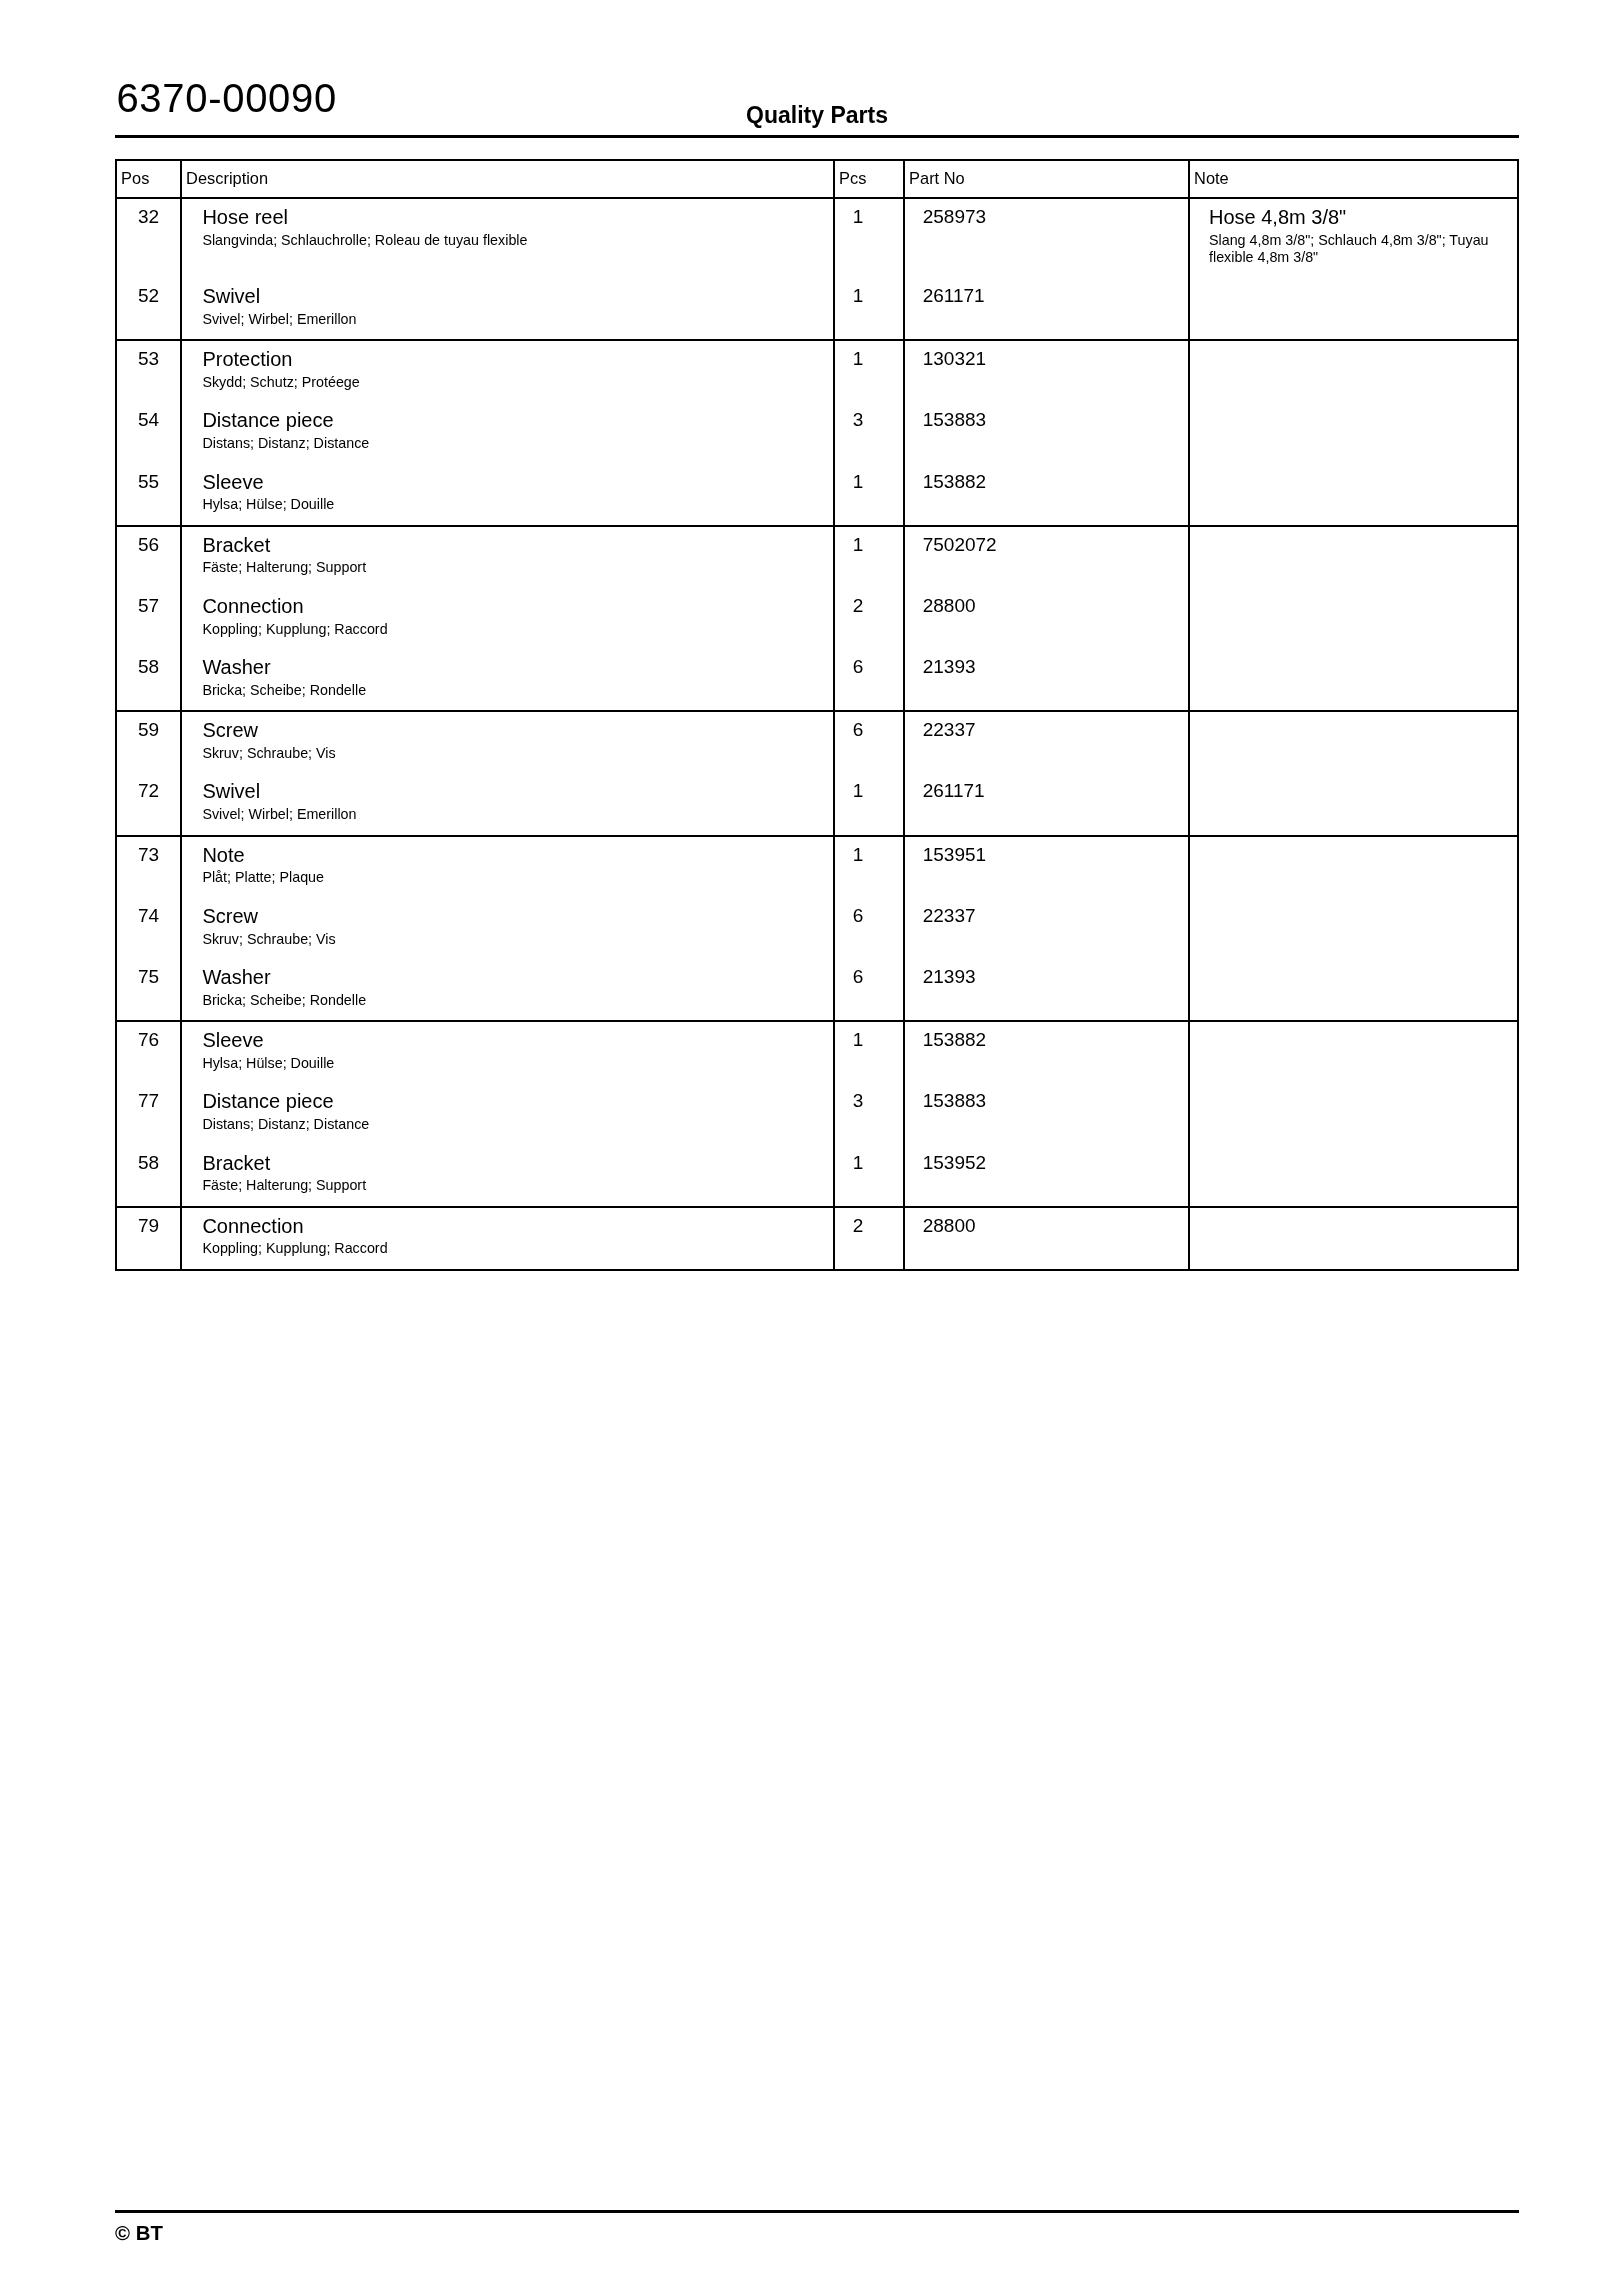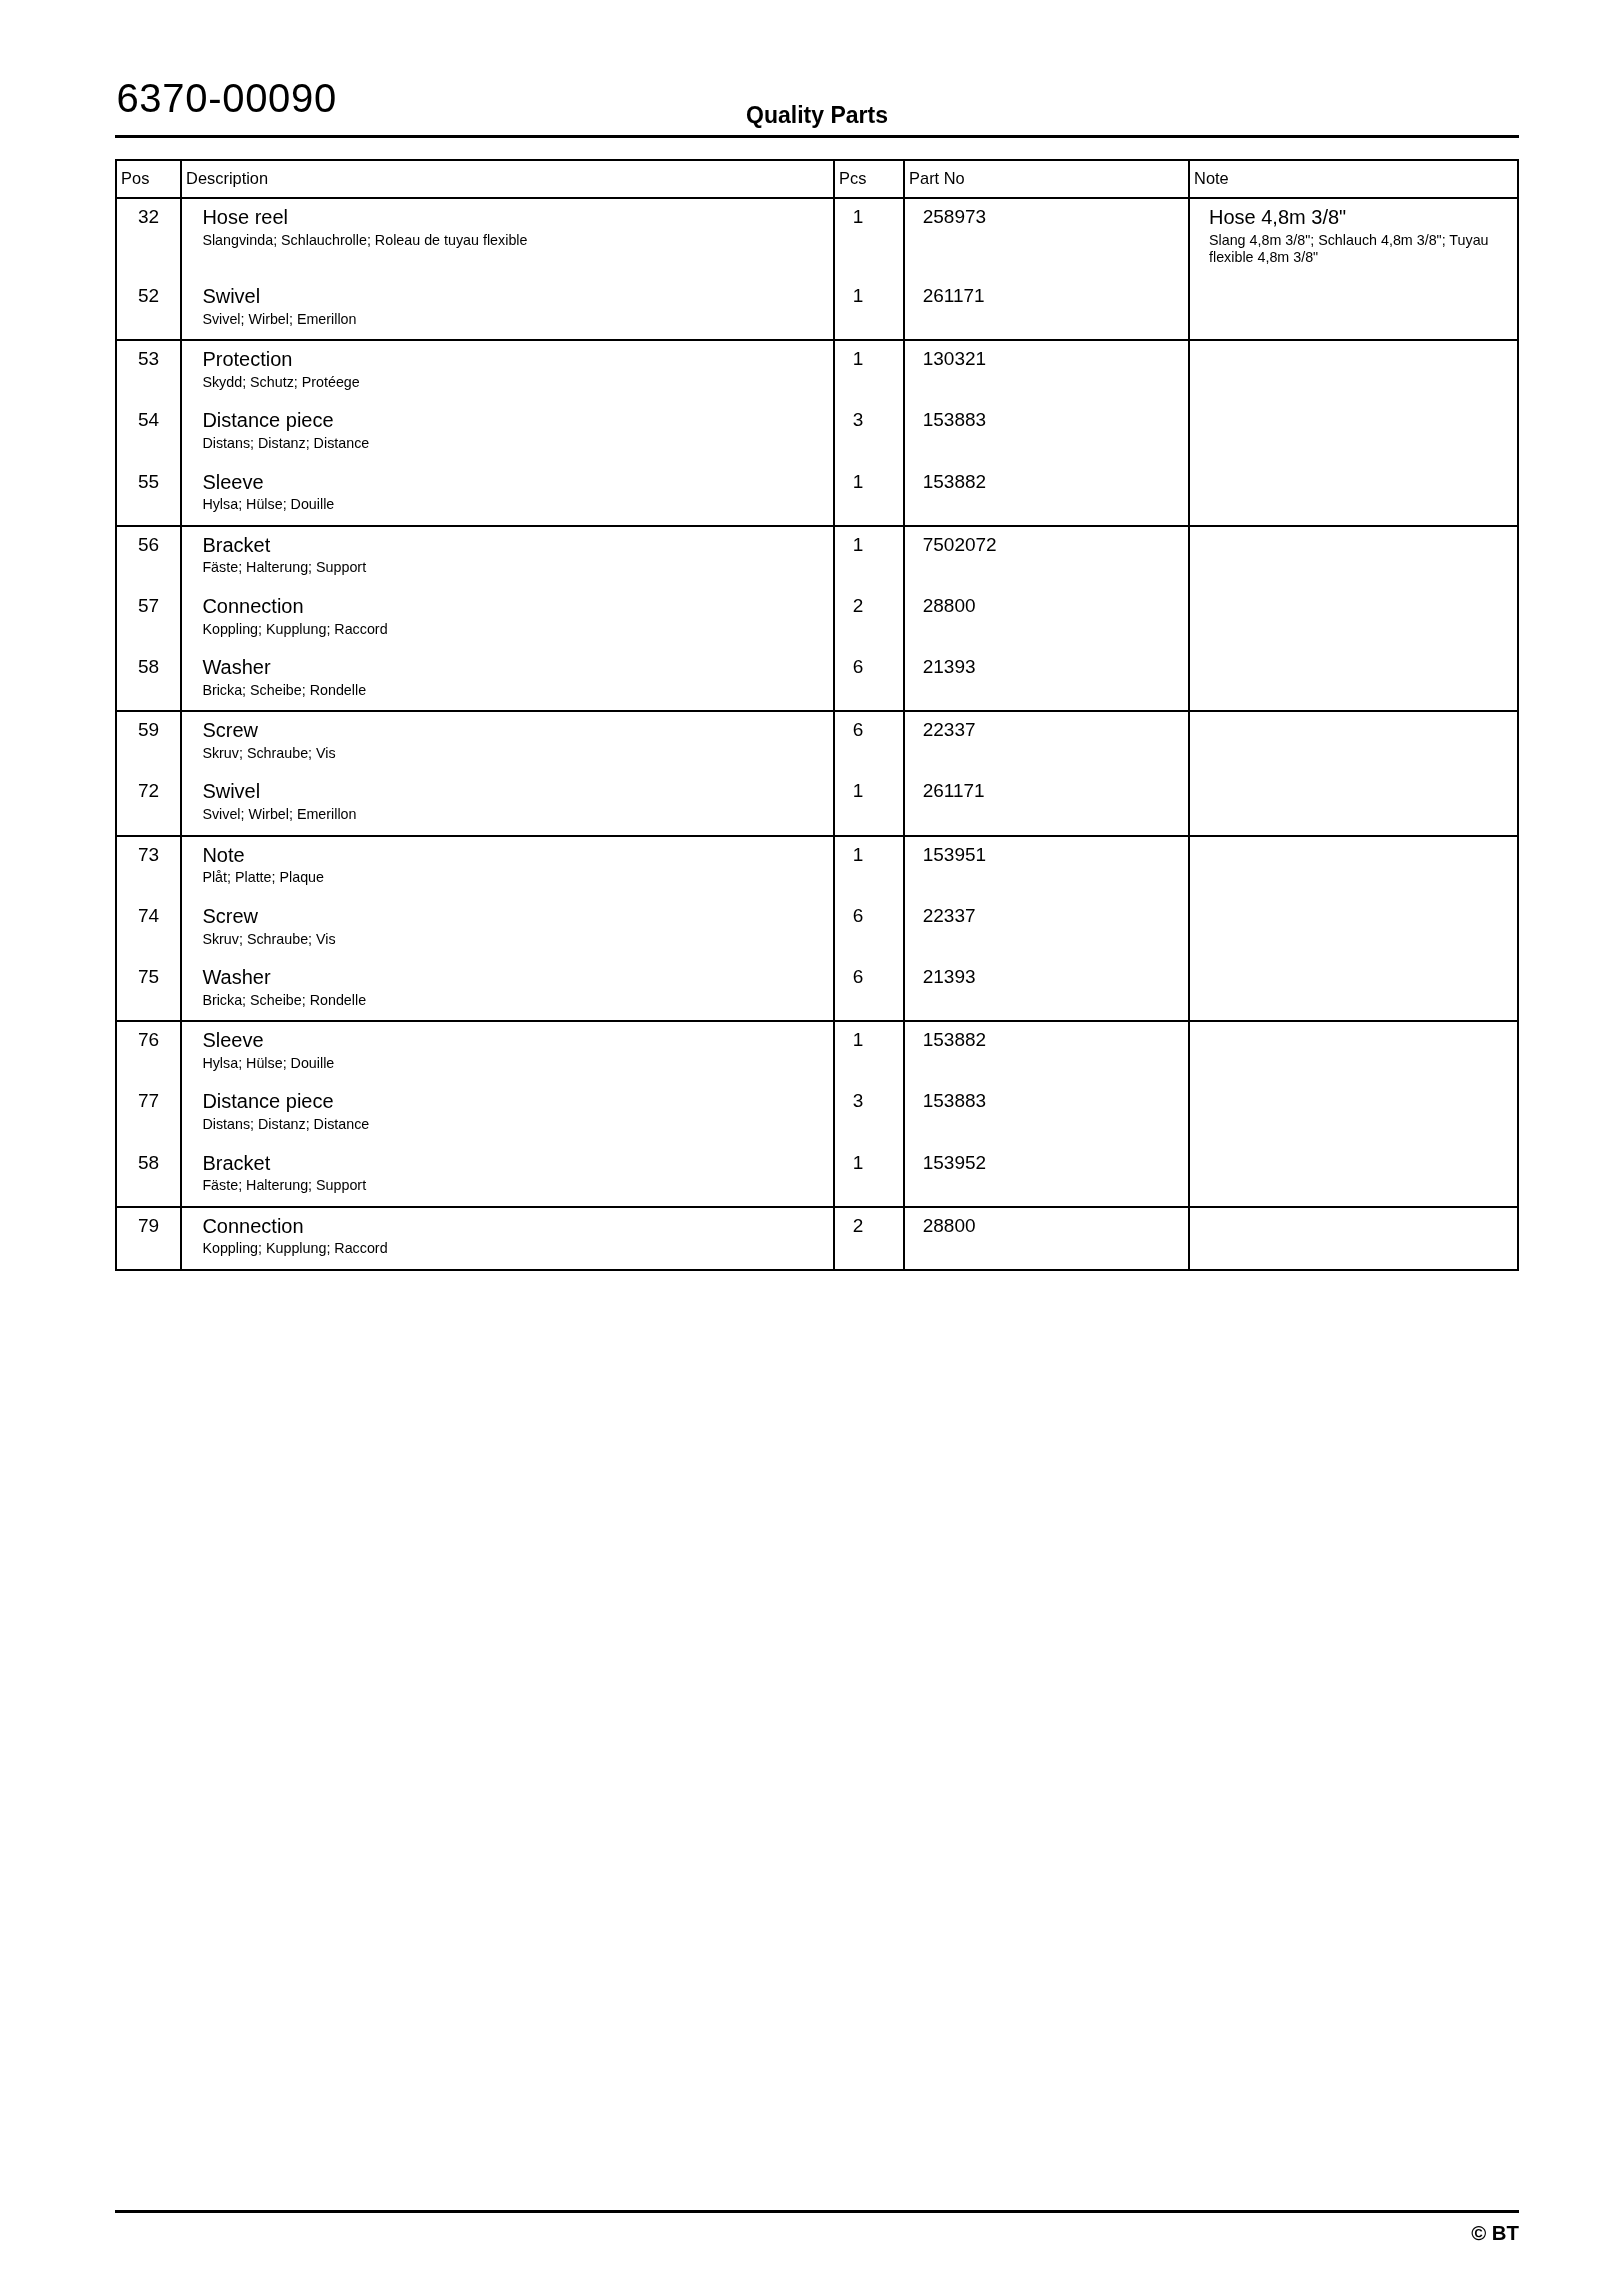--- a/index.html
+++ b/index.html
@@ -68,21 +68,21 @@
   .main { font-size: 20px; line-height: 23px; }
   .sub  { font-size: 14.3px; line-height: 17.7px; margin-top: 2.7px; }
 
   .footer {
     position: absolute;
     left: 115px;
     top: 2210px;
     width: 1404px;
   }
   .footer-rule { height: 3.4px; background: #000; }
-  .footer-text { margin-top: 8.2px; text-align: right; font-size: 20.4px; font-weight: bold; }
+  .footer-text { margin-top: 8.2px; text-align: left; font-size: 20.4px; font-weight: bold; }
 </style>
 </head>
 <body>
 
 <div class="content">
 
   <div class="hdr">
     <span class="doc-number">6370-00090</span>
     <span class="page-title">Quality Parts</span>
   </div>

